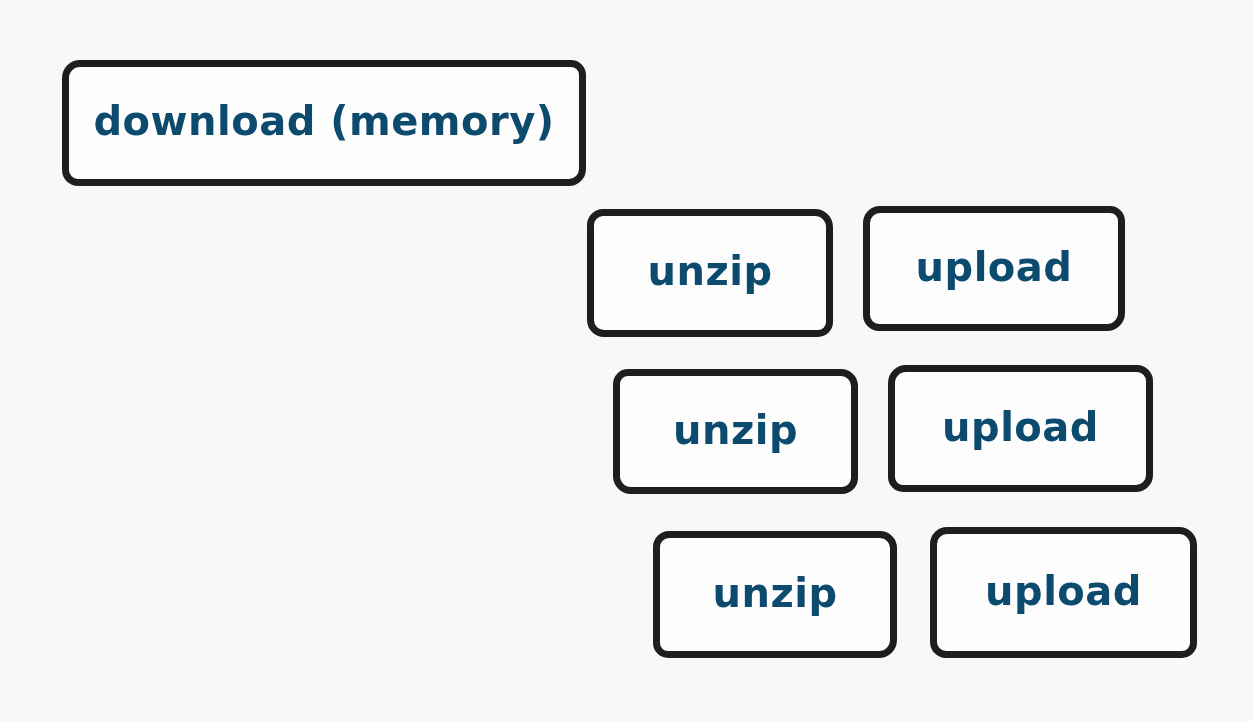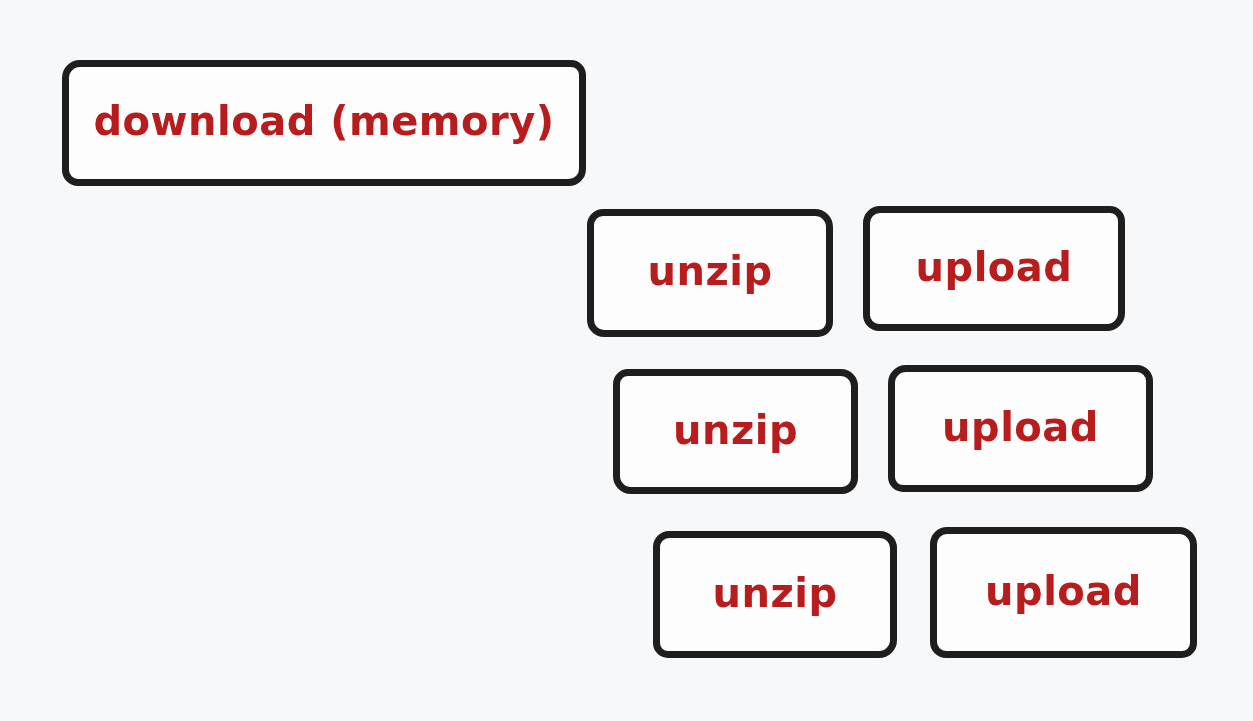--- a/index.html
+++ b/index.html
@@ -17,21 +17,21 @@
   .node {
     position: absolute;
     box-sizing: border-box;
     background: #fdfdfe;
     border: 7px solid #1e1e1e;
     display: flex;
     align-items: center;
     justify-content: center;
   }
   .node-label {
-    color: #b91c1c;
+    color: #0c4a6e;
     font-size: 40px;
     font-weight: 700;
     letter-spacing: 0.5px;
     white-space: nowrap;
     line-height: 1;
     transform: translateY(-2px);
   }
   
   .n0 { left:  62px; top:  60px; width: 524px; height: 126px; border-radius: 18px 15px 17px 16px; }
   .n1 { left: 587px; top: 209px; width: 246px; height: 128px; border-radius: 16px 18px 15px 17px; }

